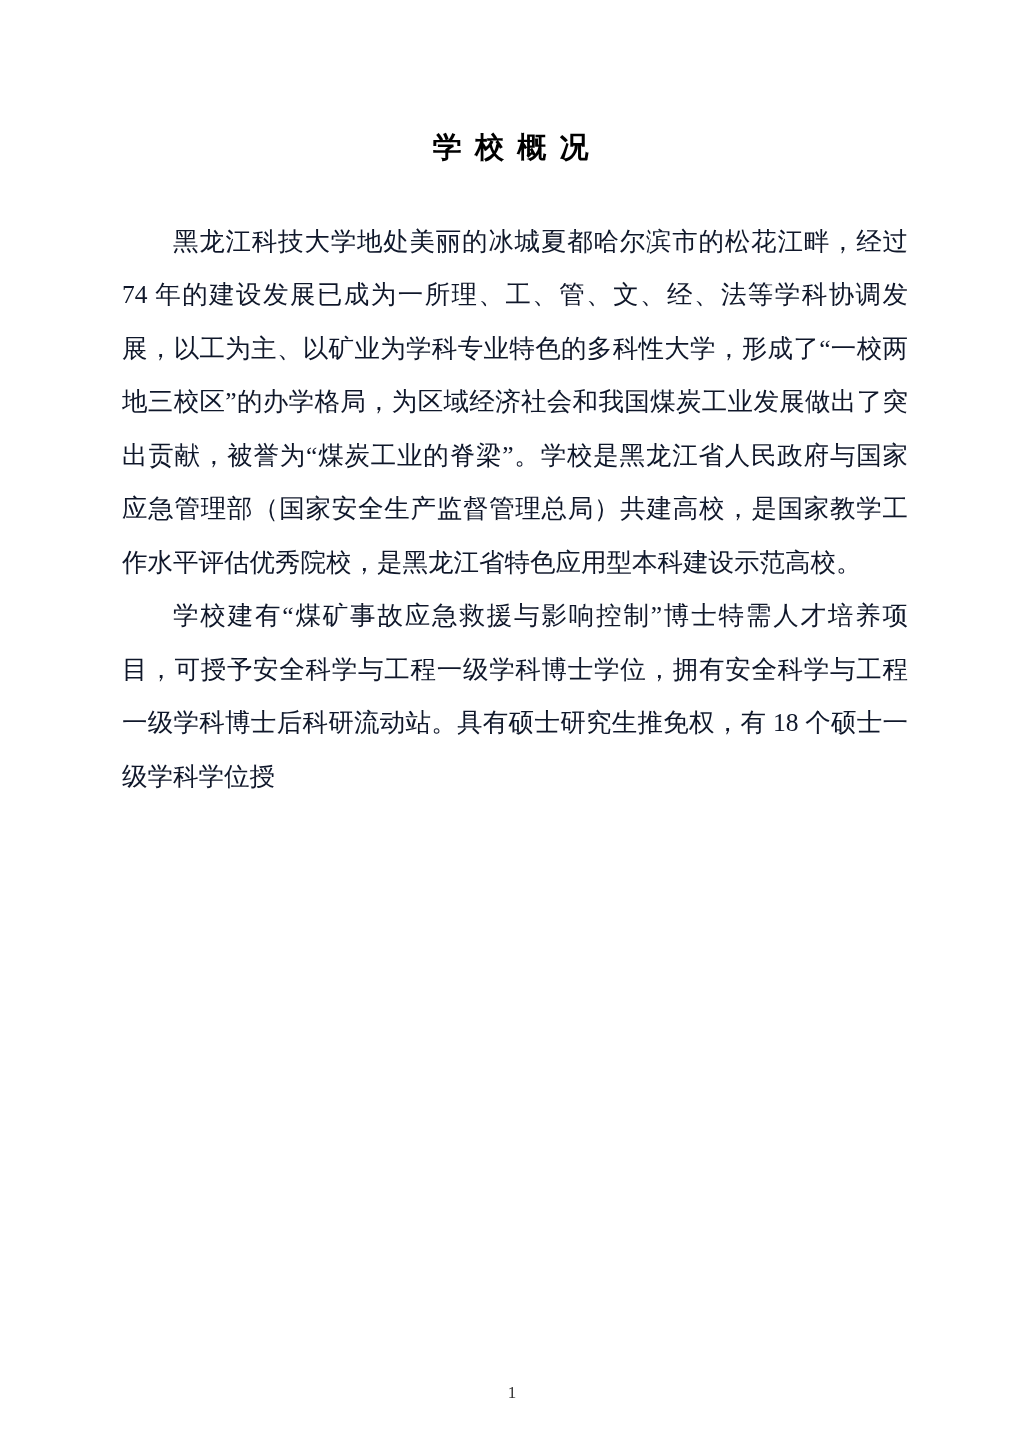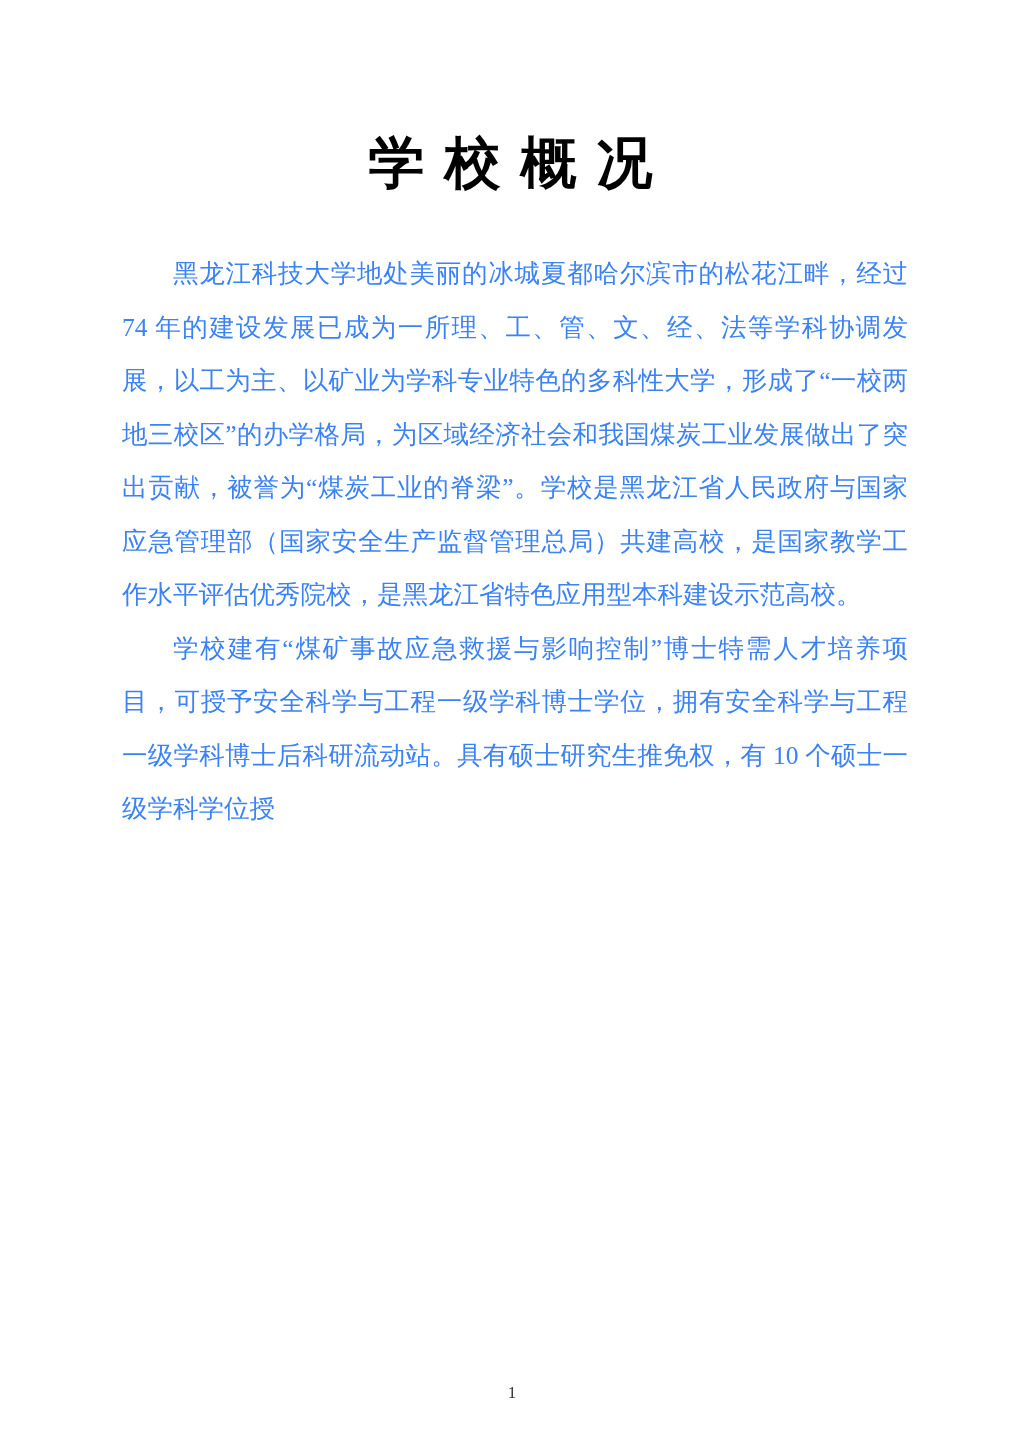--- a/index.html
+++ b/index.html
@@ -14,34 +14,34 @@
     margin: 0 auto;
     background: #ffffff;
     color: #121212;
     font-family: "Liberation Serif", "DejaVu Serif", serif;
     overflow: hidden;
   }
   .doc-title {
     margin: 0;
     padding-top: 130px;
     text-align: center;
-    font-size: 56px;
+    font-size: 29px;
     line-height: 1.2;
     font-weight: bold;
     letter-spacing: 3px;
     color: #000000;
     font-family: "Liberation Serif", "DejaVu Serif", serif;
   }
   .doc-body {
     margin: 50px 116px 0 122px;
     width: 786px;
     font-size: 25.5px;
     line-height: 53.5px;
     text-align: justify;
-    color: #3b82f6;
+    color: #0f172a;
   }
   .doc-body p {
     margin: 0;
     padding: 0;
     text-indent: 2em;
   }
   .page-footer {
     position: absolute;
     left: 0;
     bottom: 46px;
@@ -54,18 +54,18 @@
 </style>
 </head>
 <body>
 
 <div class="page">
 
   <h1 class="doc-title">学 校 概 况</h1>
 
   <div class="doc-body">
     <p>黑龙江科技大学地处美丽的冰城夏都哈尔滨市的松花江畔，经过 74 年的建设发展已成为一所理、工、管、文、经、法等学科协调发展，以工为主、以矿业为学科专业特色的多科性大学，形成了“一校两地三校区”的办学格局，为区域经济社会和我国煤炭工业发展做出了突出贡献，被誉为“煤炭工业的脊梁”。学校是黑龙江省人民政府与国家应急管理部（国家安全生产监督管理总局）共建高校，是国家教学工作水平评估优秀院校，是黑龙江省特色应用型本科建设示范高校。</p>
-    <p>学校建有“煤矿事故应急救援与影响控制”博士特需人才培养项目，可授予安全科学与工程一级学科博士学位，拥有安全科学与工程一级学科博士后科研流动站。具有硕士研究生推免权，有 10 个硕士一级学科学位授</p>
+    <p>学校建有“煤矿事故应急救援与影响控制”博士特需人才培养项目，可授予安全科学与工程一级学科博士学位，拥有安全科学与工程一级学科博士后科研流动站。具有硕士研究生推免权，有 18 个硕士一级学科学位授</p>
   </div>
 
   <div class="page-footer">1</div>
 
 </div>
 
 </body></html>

